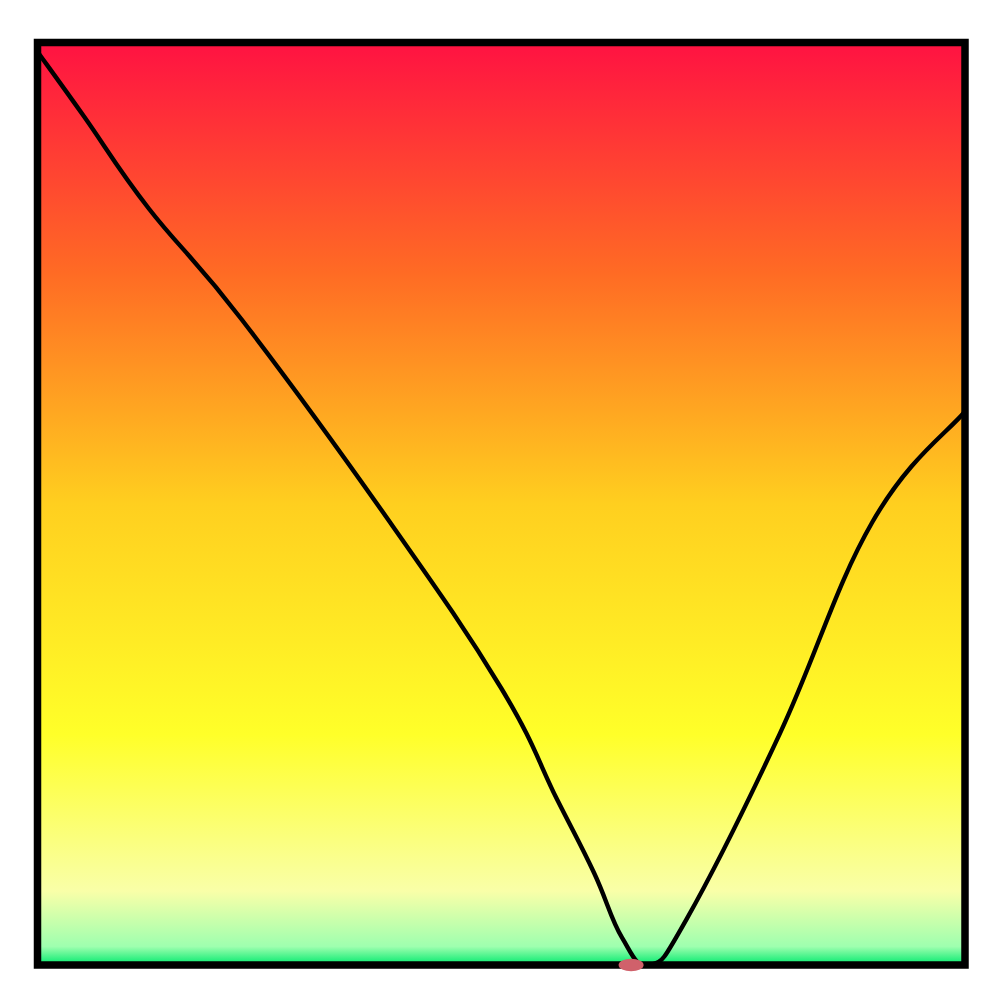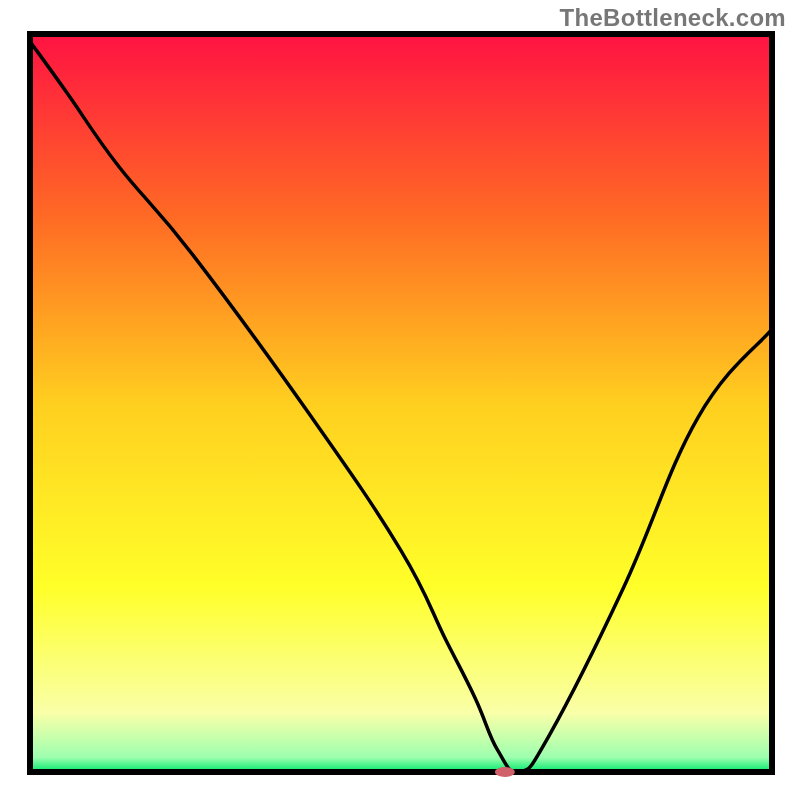--- a/index.html
+++ b/index.html
@@ -30,21 +30,20 @@
     left: 0;
     top: 0;
     width: 800px;
     height: 800px;
   }
 </style>
 </head>
 <body>
 
 <div class="wrap">
-  <div class="watermark">TheBottleneck.com</div>
 
   <svg class="plot" width="800" height="800" viewBox="0 0 800 800">
     <defs>
       <linearGradient id="bg-grad" x1="0" y1="0" x2="0" y2="1">
           <stop offset="0.00%" stop-color="#ff1242"></stop>
           <stop offset="25.00%" stop-color="#ff6b24"></stop>
           <stop offset="50.00%" stop-color="#ffcf1f"></stop>
           <stop offset="75.00%" stop-color="#ffff29"></stop>
           <stop offset="92.00%" stop-color="#f9ffa8"></stop>
           <stop offset="98.00%" stop-color="#9effaf"></stop>

